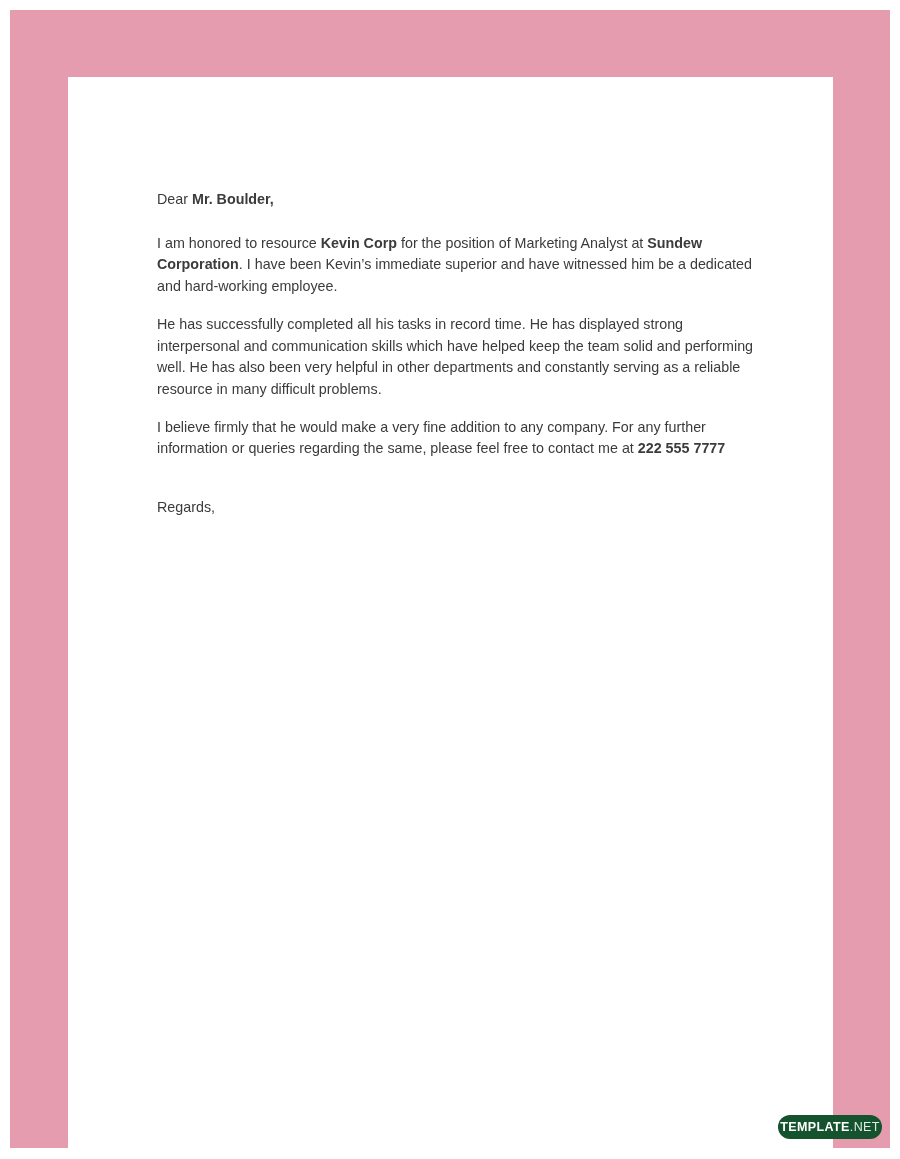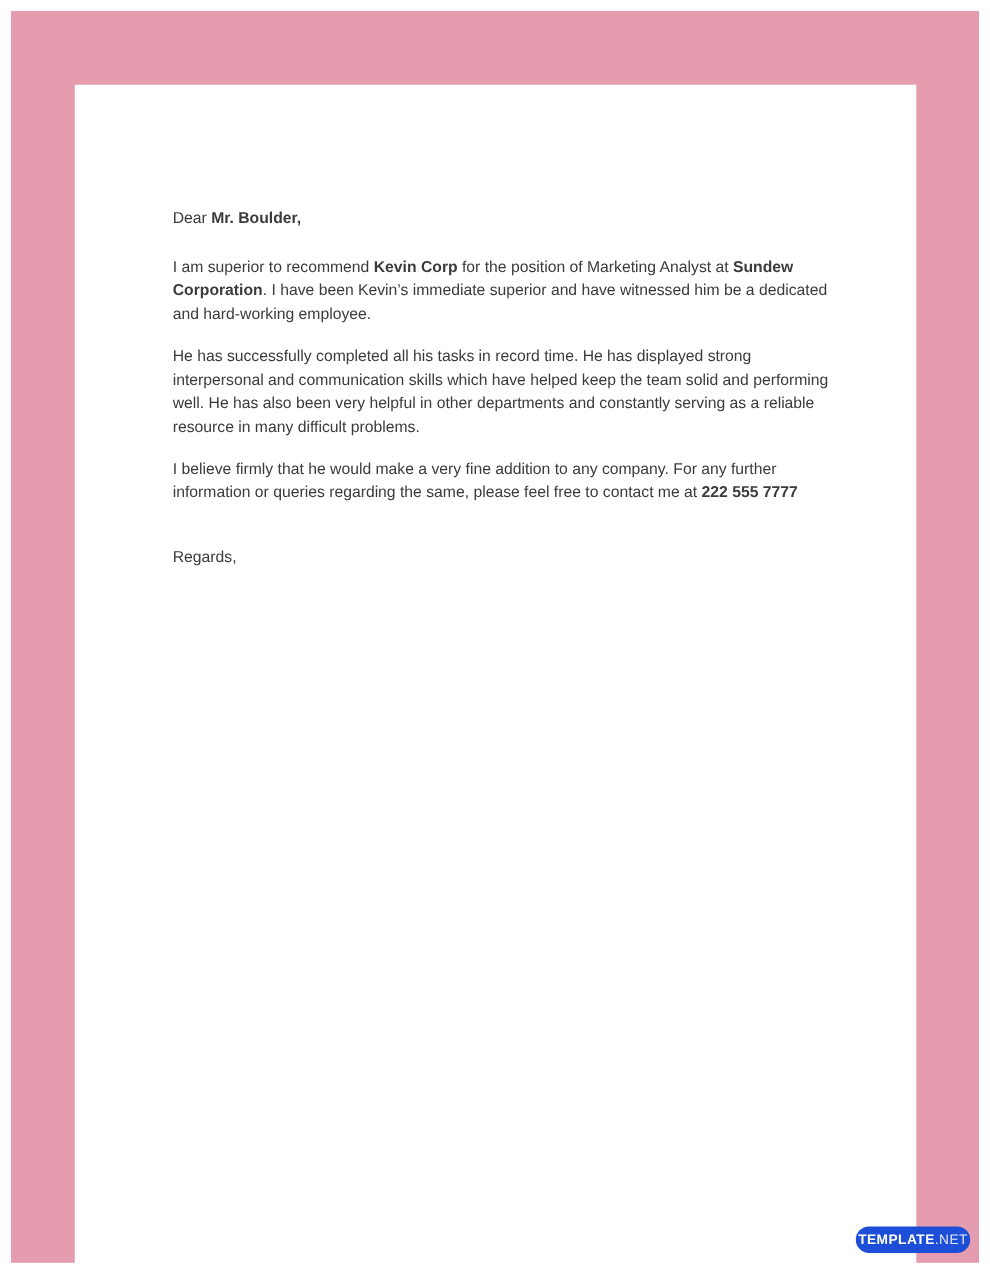--- a/index.html
+++ b/index.html
@@ -55,26 +55,26 @@
 </style>
 </head>
 <body>
 
 <div class="mat" style="background: rgb(228, 156, 174);"></div>
 
 <div class="sheet" style="background: rgb(255, 255, 255);">
   <div class="letter" style="color: rgb(59, 59, 59);">
     <div>
         <div class="para"><span>Dear </span><span class="b">Mr. Boulder,</span></div>
-        <div class="para"><span>I am superior to recommend </span><span class="b">Kevin Corp</span><span> for the position of Marketing Analyst at </span><span class="b">Sundew Corporation</span><span>. I have been Kevin’s immediate superior and have witnessed him be a dedicated and hard-working employee.</span></div>
+        <div class="para"><span>I am honored to resource </span><span class="b">Kevin Corp</span><span> for the position of Marketing Analyst at </span><span class="b">Sundew Corporation</span><span>. I have been Kevin’s immediate superior and have witnessed him be a dedicated and hard-working employee.</span></div>
         <div class="para"><span>He has successfully completed all his tasks in record time. He has displayed strong interpersonal and communication skills which have helped keep the team solid and performing well. He has also been very helpful in other departments and constantly serving as a reliable resource in many difficult problems.</span></div>
         <div class="para"><span>I believe firmly that he would make a very fine addition to any company. For any further information or queries regarding the same, please feel free to contact me at </span><span class="b">222 555 7777</span></div>
       </div>
     <div class="closing">Regards,</div>
     <div class="signature">
     </div>
   </div>
 </div>
 
-<div class="badge" style="background: #1d4ed8; color: rgb(255, 255, 255);">
+<div class="badge" style="background: #14532d; color: rgb(255, 255, 255);">
   <span class="brand-bold">TEMPLATE</span>
     <span class="brand-reg">.NET</span>
 </div>
 
 </body></html>

